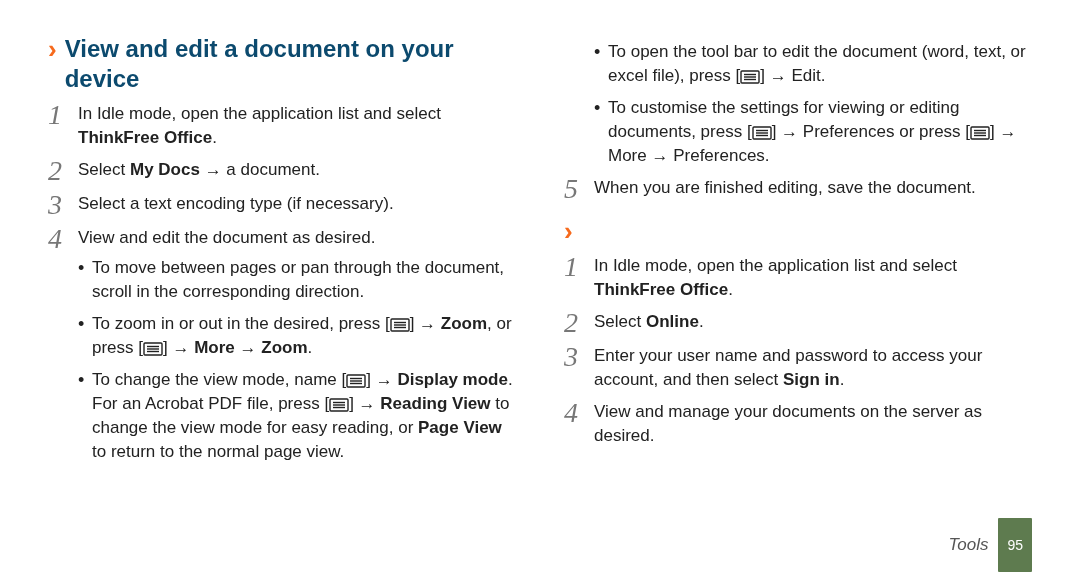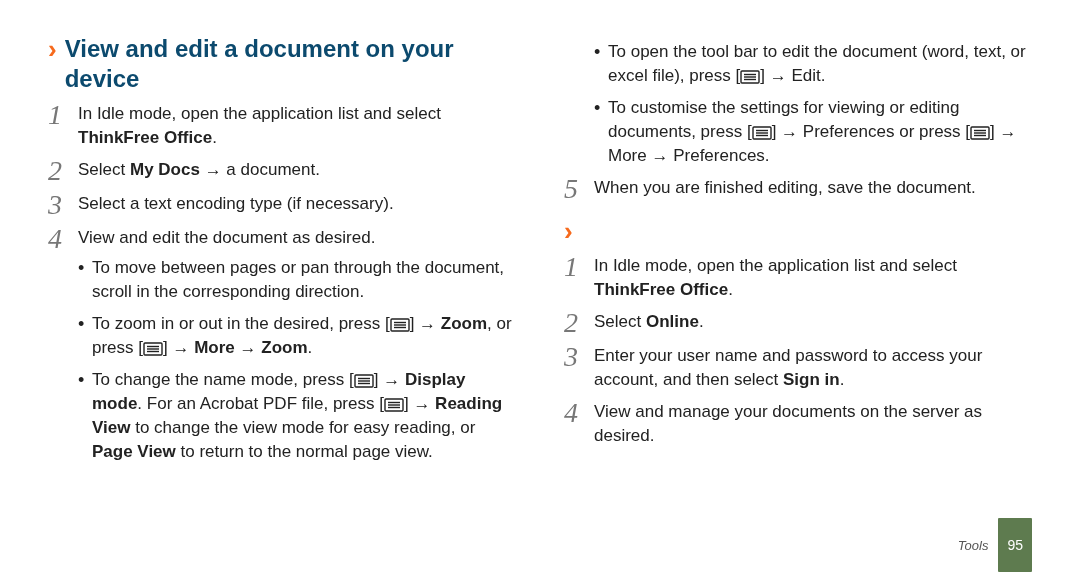--- a/index.html
+++ b/index.html
@@ -12,21 +12,21 @@
   ol.steps{list-style:none;margin:6px 0 0 0;padding:0;}
   ol.steps>li{display:flex;align-items:flex-start;margin-bottom:8px;}
   .stepnum{font-family:"Times New Roman",Times,serif;font-style:italic;font-size:28px;color:#777;line-height:26px;width:30px;flex:0 0 30px;text-align:left;}
   .stepbody{flex:1;font-size:17px;line-height:24px;color:#222;}
   .stepbody .bold{font-weight:700;}
   ul.sub{list-style:none;margin:6px 0 0 0;padding:0;}
   ul.sub>li{display:flex;align-items:flex-start;margin-bottom:8px;font-size:17px;line-height:24px;}
   ul.sub>li .dot{flex:0 0 14px;font-size:18px;line-height:24px;color:#222;}
   ul.sub>li .subbody{flex:1;}
   .footer{position:absolute;right:48px;bottom:14px;display:flex;align-items:center;gap:10px;}
-  .footer .tools{font-style:italic;font-size:13px;color:#555;}
+  .footer .tools{font-style:italic;font-size:17px;color:#555;}
   .footer .pgn{background:#5E7B4F;color:#fff;font-size:14px;padding:19px 9px;border-radius:1px;}
   svg.menu-icon{vertical-align:middle;display:inline-block;}
 </style>
 </head>
 <body>
 
 <div class="page">
   <div class="cols">
 
     <div class="col">
@@ -73,21 +73,21 @@
                         <rect x="1" y="1" width="18" height="12" rx="1" fill="none" stroke="#222" stroke-width="1.4"></rect>
                         <line x1="4" y1="4.5" x2="16" y2="4.5" stroke="#222" stroke-width="1.4"></line>
                         <line x1="4" y1="7" x2="16" y2="7" stroke="#222" stroke-width="1.4"></line>
                         <line x1="4" y1="9.5" x2="16" y2="9.5" stroke="#222" stroke-width="1.4"></line>
                       </svg></span><span>] → </span><span class="bold">More</span><span> → </span><span class="bold">Zoom</span><span>.</span>
                 </span>
               </li>
               <li>
                 <span class="dot">•</span>
                 <span class="subbody">
-                  <span>To change the name mode, press [</span><span><svg class="menu-icon" width="20" height="14">
+                  <span>To change the view mode, name [</span><span><svg class="menu-icon" width="20" height="14">
                         <rect x="1" y="1" width="18" height="12" rx="1" fill="none" stroke="#222" stroke-width="1.4"></rect>
                         <line x1="4" y1="4.5" x2="16" y2="4.5" stroke="#222" stroke-width="1.4"></line>
                         <line x1="4" y1="7" x2="16" y2="7" stroke="#222" stroke-width="1.4"></line>
                         <line x1="4" y1="9.5" x2="16" y2="9.5" stroke="#222" stroke-width="1.4"></line>
                       </svg></span><span>] → </span><span class="bold">Display mode</span><span>. For an Acrobat PDF file, press [</span><span><svg class="menu-icon" width="20" height="14">
                         <rect x="1" y="1" width="18" height="12" rx="1" fill="none" stroke="#222" stroke-width="1.4"></rect>
                         <line x1="4" y1="4.5" x2="16" y2="4.5" stroke="#222" stroke-width="1.4"></line>
                         <line x1="4" y1="7" x2="16" y2="7" stroke="#222" stroke-width="1.4"></line>
                         <line x1="4" y1="9.5" x2="16" y2="9.5" stroke="#222" stroke-width="1.4"></line>
                       </svg></span><span>] → </span><span class="bold">Reading View</span><span> to change the view mode for easy reading, or </span><span class="bold">Page View</span><span> to return to the normal page view.</span>

